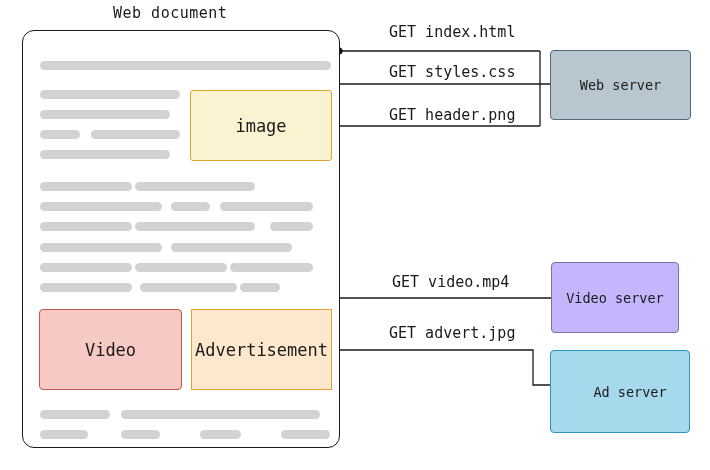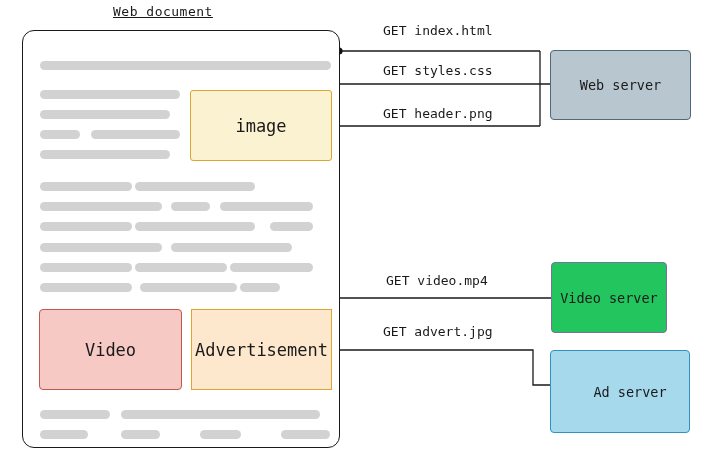--- a/index.html
+++ b/index.html
@@ -7,24 +7,23 @@
     position:relative;
     width:710px;height:470px;
     background:#ffffff;
     font-family:"DejaVu Sans Mono","Liberation Mono",monospace;
     color:#1a1a1a;
     overflow:hidden;
   }
   .abs{position:absolute;}
   #diagram-title{
     left:113px;top:4px;
-    font-size:13px;
+    font-size:15px;
     letter-spacing:0.5px;
     white-space:nowrap;
-    text-decoration:underline;
   }
   #web-document{
     left:22px;top:30px;width:318px;height:418px;
     border:1.4px solid #1a1a1a;
     border-radius:12px;
     background:#ffffff;
     box-sizing:border-box;
   }
   .bar{
     position:absolute;height:9px;
@@ -55,31 +54,32 @@
     font-size:13.5px;
     box-sizing:border-box;
     border-radius:4px;
     white-space:nowrap;
   }
   #web-server{
     left:550px;top:50px;width:141px;height:70px;
     background:#b7c6cf;border:1.5px solid #50687a;
   }
   #video-server{
-    left:551px;top:262px;width:116px;height:71px;
-    background:#22c55e;border:1.5px solid #77739b;
+    left:551px;top:262px;width:128px;height:71px;
+    background:#c4b5fd;border:1.5px solid #77739b;
   }
   #ad-server{
     left:550px;top:350px;width:140px;height:83px;
     background:#a6d9ec;border:1.5px solid #2d93c1;padding-left:20px;
   }
   .req-label{
     position:absolute;
-    font-size:13px;
+    font-size:15px;
     white-space:nowrap;
+    margin-left:6px;
   }
   #lbl-index{left:383px;top:23px;}
   #lbl-styles{left:383px;top:63px;}
   #lbl-header{left:383px;top:106px;}
   #lbl-video{left:386px;top:273px;}
   #lbl-advert{left:383px;top:324px;}
   #connector-svg{left:0;top:0;width:710px;height:470px;pointer-events:none;}
   #connector-svg path{stroke:#1a1a1a;stroke-width:1.3;fill:none;}
   #connector-svg circle{fill:#111111;}
 </style>

